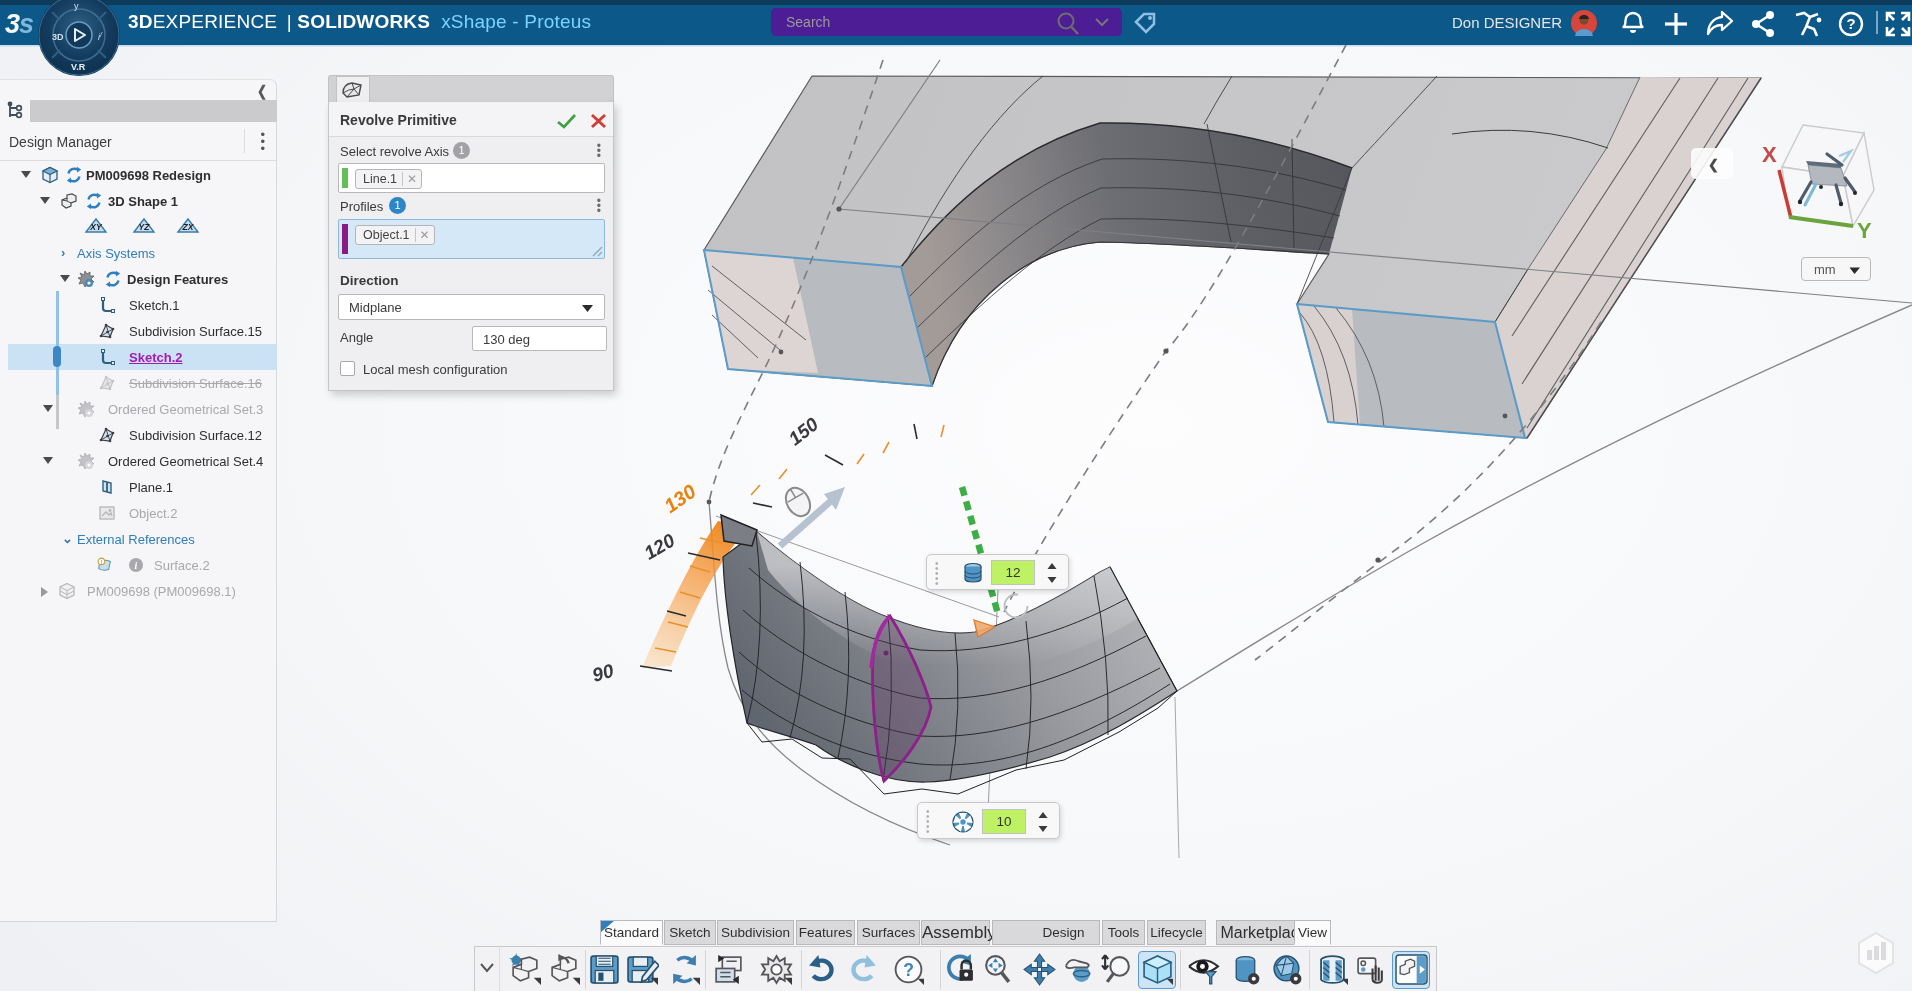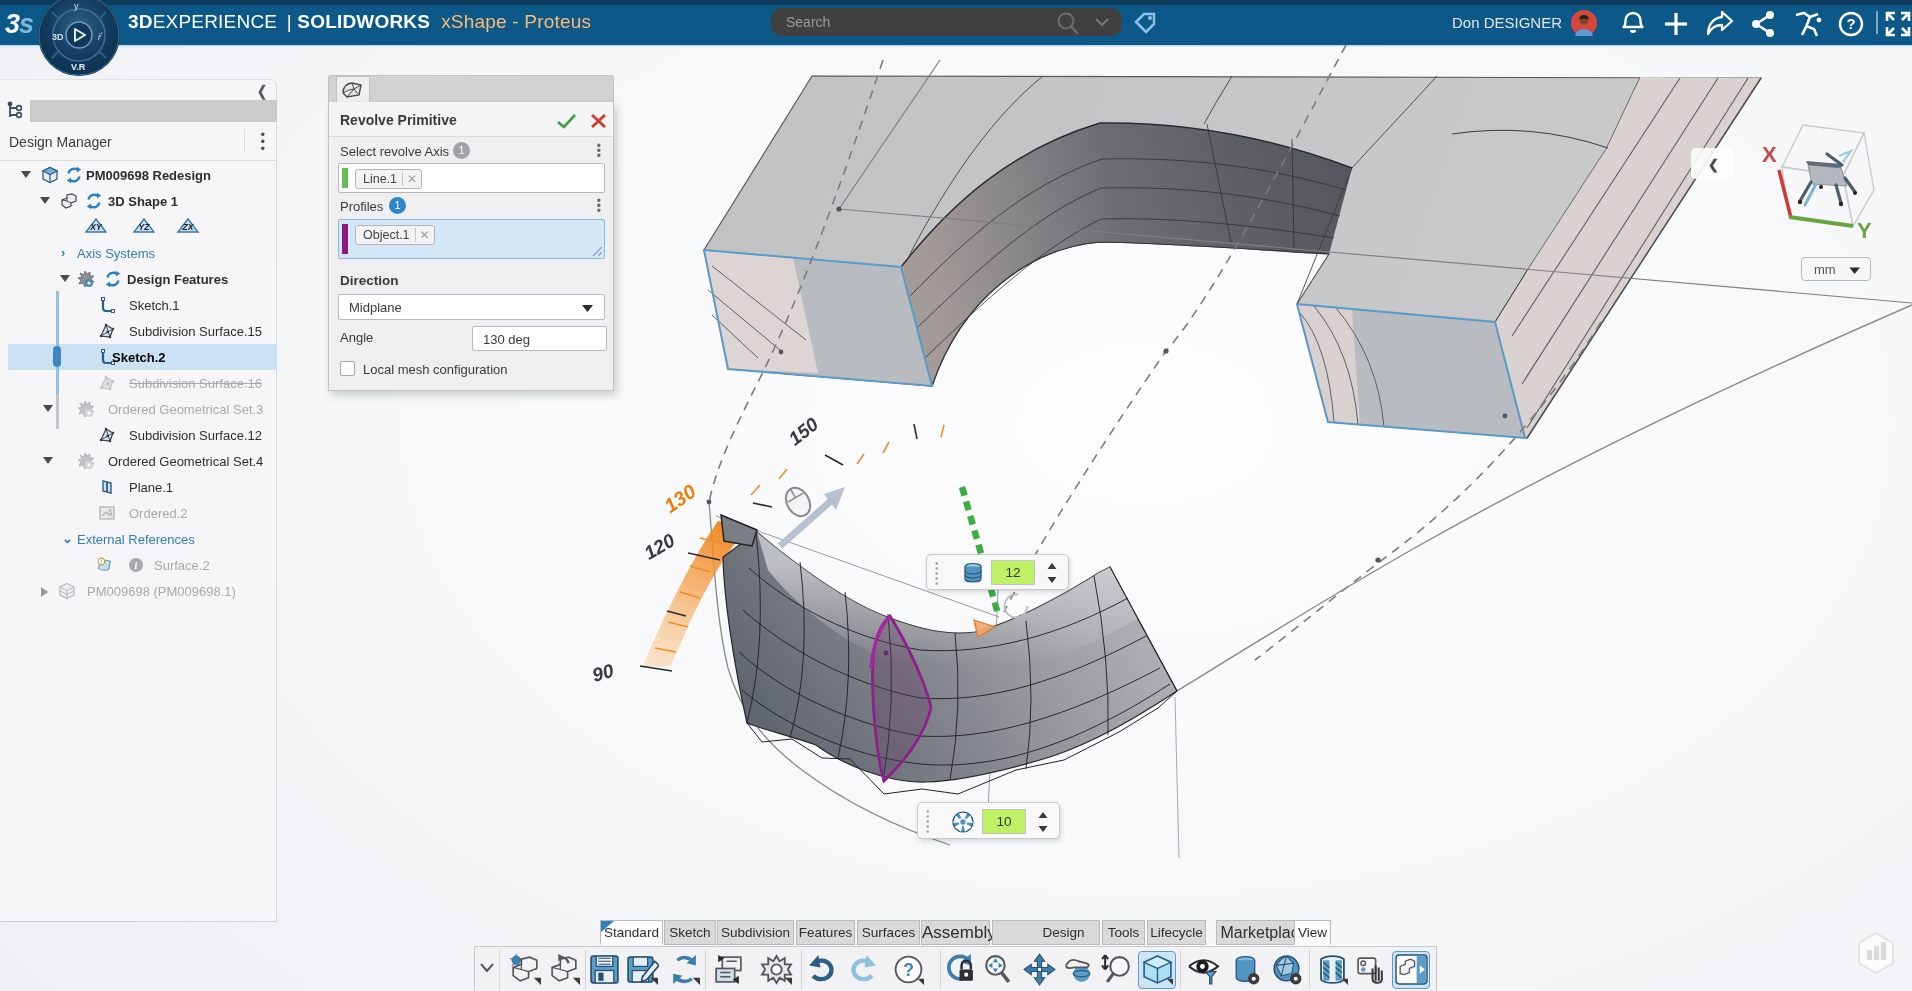--- a/index.html
+++ b/index.html
@@ -9,22 +9,22 @@
   #viewport {
     position:absolute; left:0; top:45px; width:1912px; height:946px;
     background: radial-gradient(ellipse 1500px 950px at 60% 40%, #fdfdfe 0%, #f6f7f9 55%, #edeff2 100%);
   }
   #scene { position:absolute; left:0; top:0; }
   
   #topbar { position:absolute; left:0; top:0; width:1912px; height:45px; background:#0b5889; }
   #topbar .darkstrip { position:absolute; left:0; top:0; width:1912px; height:5px; background:#0e3a5c; }
   #brand { position:absolute; left:128px; top:11px; color:#fff; font-size:19px; letter-spacing:0.2px; white-space:nowrap; }
   #brand b { font-weight:bold; }
-  #brand .xs { color:#fdba74; }
-  #searchwrap { position:absolute; left:771px; top:8px; width:351px; height:28px; background:#404040; border-radius:10px; }
+  #brand .xs { color:#7dd3fc; }
+  #searchwrap { position:absolute; left:771px; top:8px; width:351px; height:28px; background:#4c1d95; border-radius:5px; }
   #searchwrap .ph { position:absolute; left:15px; top:6px; color:#9a9a9a; font-size:14px; }
   
   .tb-ico { position:absolute; top:9px; }
   #username { position:absolute; left:1452px; top:14px; color:#e5e5e5; font-size:15px; }
   
   #lpanel { position:absolute; left:0; top:79px; width:277px; height:843px;
     background:#f6f5f7; border-right:1px solid #d9d9dc; border-top:1px solid #e2e2e5; border-bottom:1px solid #d5d5d8; border-top-right-radius:7px; }
   #lpanel .collapse { position:absolute; right:9px; top:4px; color:#5a5a5e; font-size:12px; font-weight:bold; transform:scaleY(1.2); }
   #ltabs { position:absolute; left:0; top:20px; width:277px; height:22px; background:#cbcacd; }
   #ltabs .tab1 { position:absolute; left:0; top:0; width:30px; height:22px; background:#f6f5f7; }
@@ -502,21 +502,21 @@
             </g>
           </svg>
           <span class="lbl" style="left:121px">Subdivision Surface.15</span>
         </div>
         <div class="trow sel">
           <svg class="ticon" style="left:90px" viewBox="0 0 18 18">
             <path d="M 5 3 L 5 12 Q 5 15 8 15 L 15 15" fill="none" stroke="#2e5f82" stroke-width="2.2"></path>
             <rect x="3.5" y="1.5" width="3" height="3" fill="#e8eef3" stroke="#2e5f82" stroke-width="1"></rect>
             <rect x="13.5" y="13.5" width="3" height="3" fill="#e8eef3" stroke="#2e5f82" stroke-width="1"></rect>
           </svg>
-          <span class="lbl" style="left:104px;font-weight:bold;color:#000000">Sketch.2</span>
+          <span class="lbl" style="left:121px;font-weight:bold;text-decoration:underline;color:#a21caf">Sketch.2</span>
         </div>
         <div class="trow">
           <svg class="ticon" style="left:90px" viewBox="0 0 18 18">
             <path d="M 3 14 L 8 3 L 15 7 L 12 15 Z" fill="#e5e5e8" stroke="#c3c3c7" stroke-width="1.2"></path>
             <path d="M 3 14 L 15 7 M 8 3 L 12 15" stroke="#c3c3c7" stroke-width="0.9"></path>
             <g fill="#c3c3c7">
               <circle cx="3" cy="14" r="1.3"></circle>
               <circle cx="8" cy="3" r="1.3"></circle>
               <circle cx="15" cy="7" r="1.3"></circle>
               <circle cx="12" cy="15" r="1.3"></circle>
@@ -563,21 +563,21 @@
             <path d="M 9 4 L 9 14" stroke="#2e5f82" stroke-width="1.8"></path>
           </svg>
           <span class="lbl" style="left:121px">Plane.1</span>
         </div>
         <div class="trow">
           <svg class="ticon" style="left:90px" viewBox="0 0 18 18">
             <rect x="2" y="3" width="14" height="12" fill="#e9e9ec" stroke="#b5b5b9" stroke-width="1.3"></rect>
             <path d="M 4 12 L 8 8 L 11 11 L 13 9 L 14 12" fill="none" stroke="#b5b5b9" stroke-width="1.3"></path>
             <circle cx="12" cy="6.5" r="1.4" fill="#b5b5b9"></circle>
           </svg>
-          <span class="lbl gray" style="left:121px">Ordered.2</span>
+          <span class="lbl gray" style="left:121px">Object.2</span>
         </div>
         <div class="trow">
           <span class="chev" style="left:54px">⌄</span>
           <span class="lbl blue" style="left:69px">External References</span>
         </div>
         <div class="trow">
           <svg class="ticon" style="left:88px" viewBox="0 0 20 18">
             <path d="M 4 6 Q 9 2 16 5 L 14 14 Q 8 16 3 13 Z" fill="#bcd9ea" stroke="#3d7fa8" stroke-width="1.2" opacity="0.8"></path>
             <circle cx="6" cy="5" r="3.6" fill="#fff" stroke="#c8a23c" stroke-width="1.2"></circle>
             <text x="6" y="7.5" font-size="6.5" text-anchor="middle" fill="#c8a23c" font-weight="bold">!</text>

